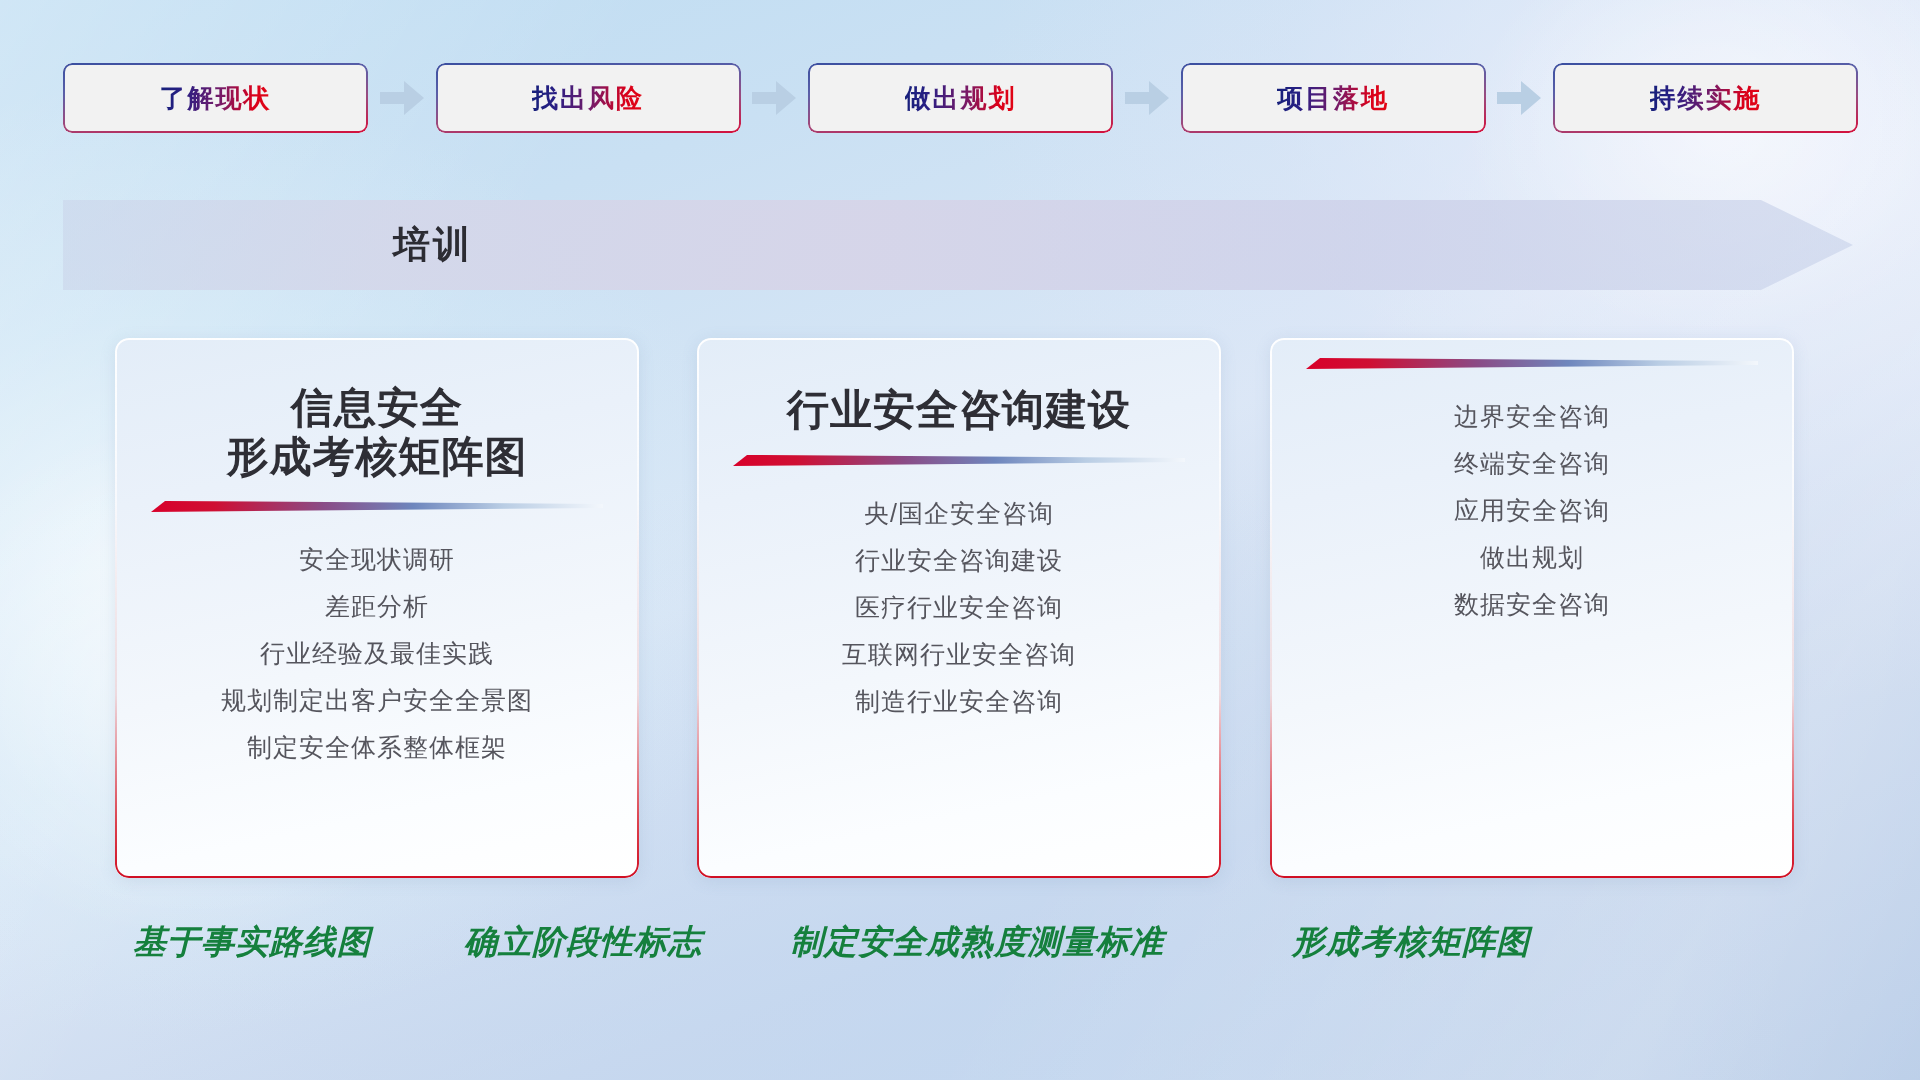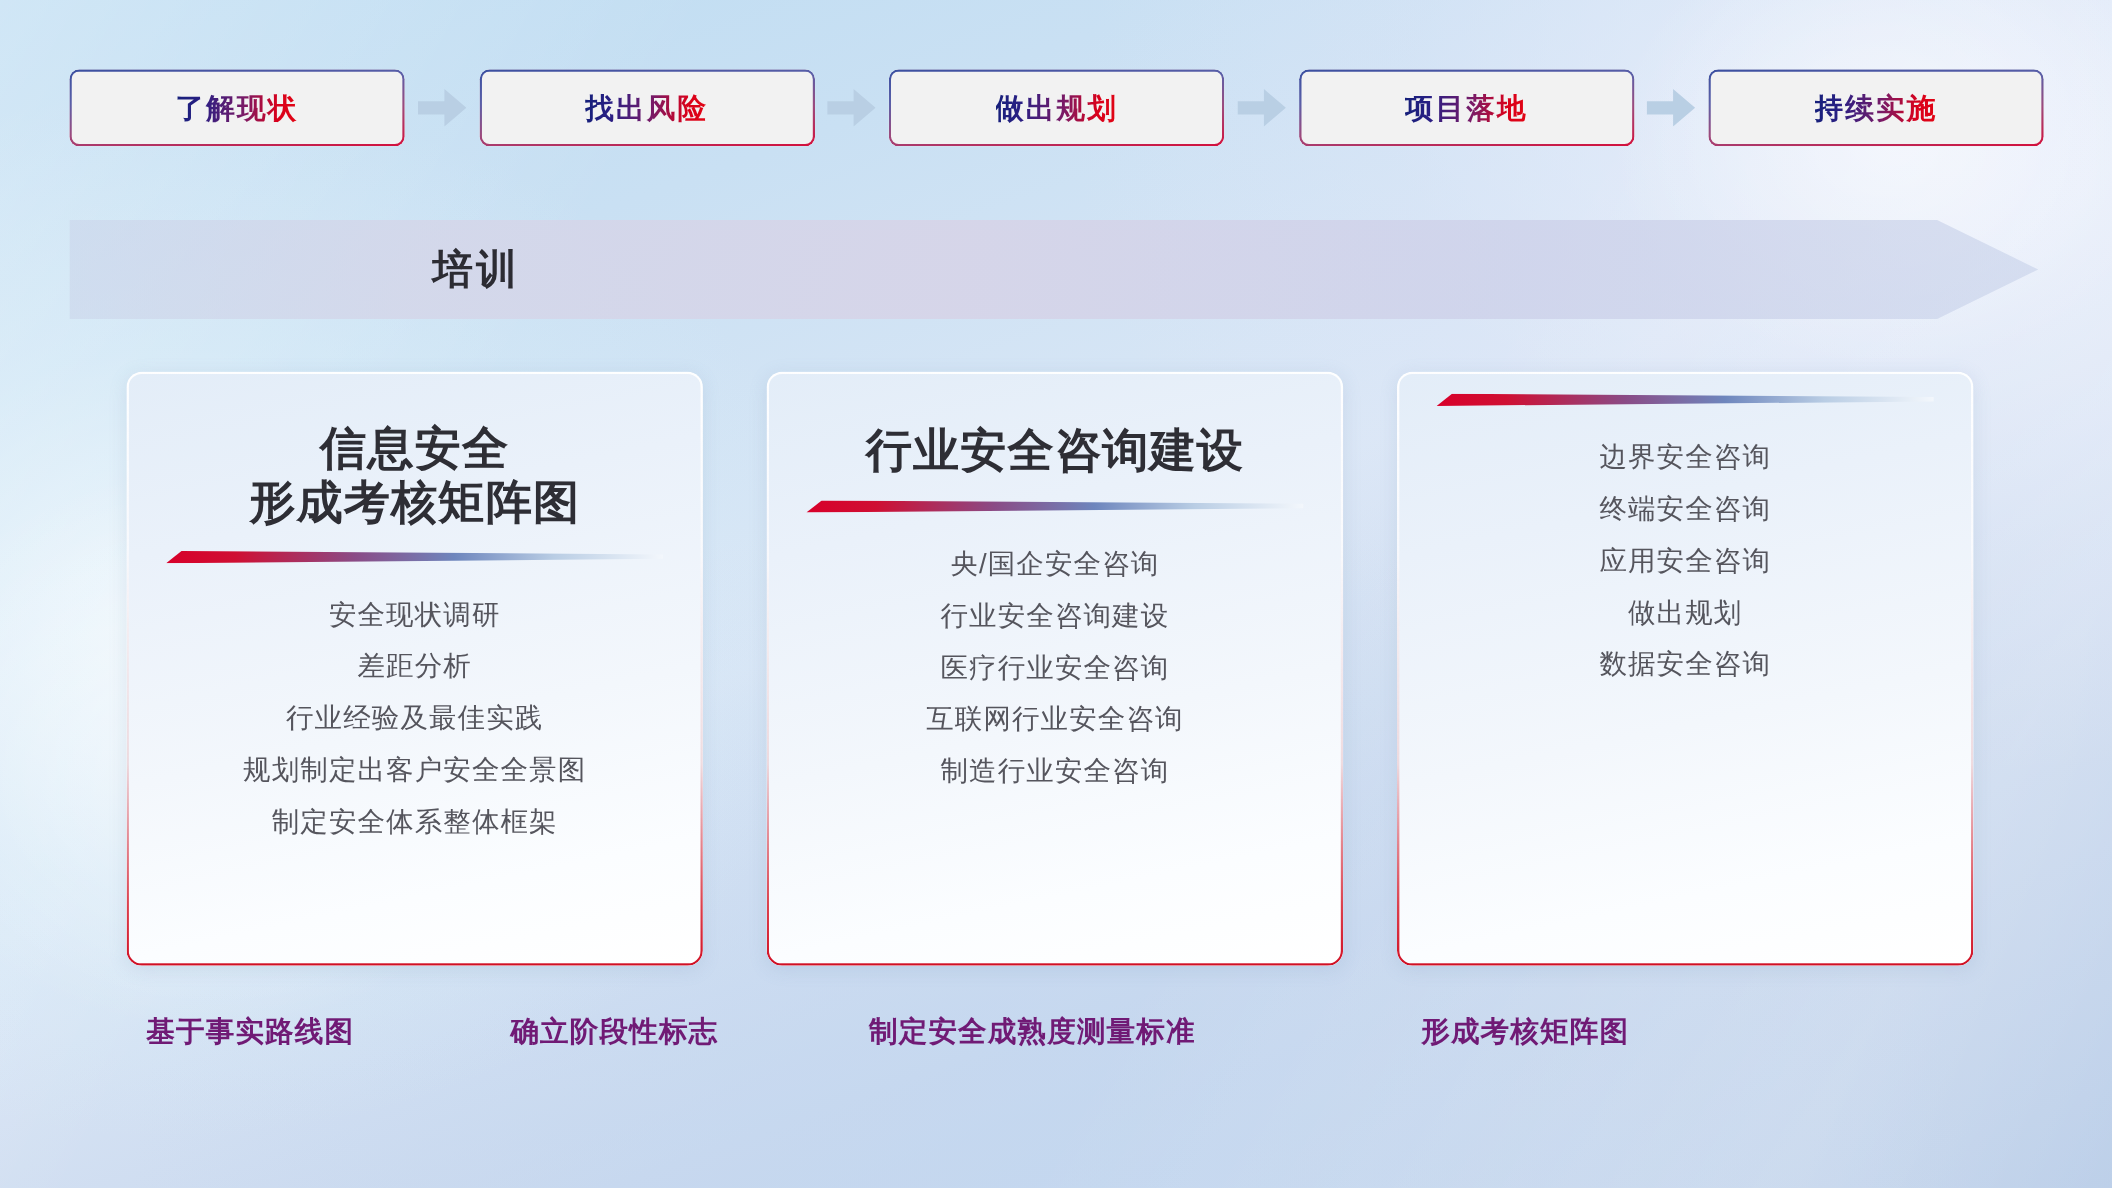--- a/index.html
+++ b/index.html
@@ -99,22 +99,22 @@
 
   .card-list { margin-top:24px; width:100%; display:flex; flex-direction:column; align-items:center; }
   .card-list-item {
     font-size:25px; color:#55555d; line-height:1; letter-spacing:1px;
     padding:11px 0;
   }
 
   
   #captions { position:absolute; left:0; top:920px; width:1920px; height:50px; }
   .caption {
-    position:absolute; top:0; font-size:26px; font-weight:bold;
-    color:#701a75; letter-spacing:1px; white-space:nowrap;
+    position:absolute; top:0; font-size:33px; font-weight:bold;
+    color:#15803d; letter-spacing:1px; white-space:nowrap;font-style:italic;
   }
   #caption-0 { left:133px; }
   #caption-1 { left:464px; }
   #caption-2 { left:790px; }
   #caption-3 { left:1292px; }
 </style>
 </head>
 <body>
 
 <div class="bg-sheen"></div>

